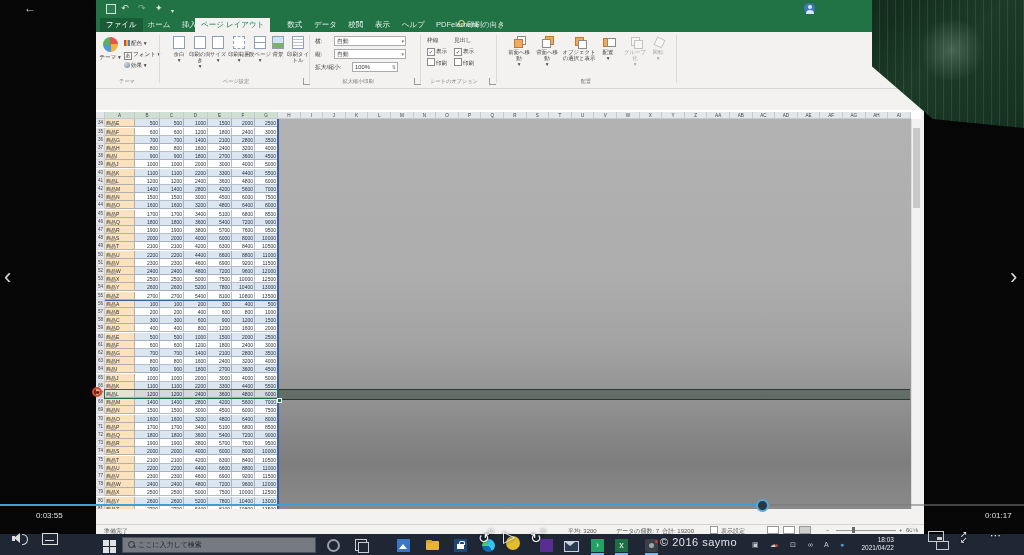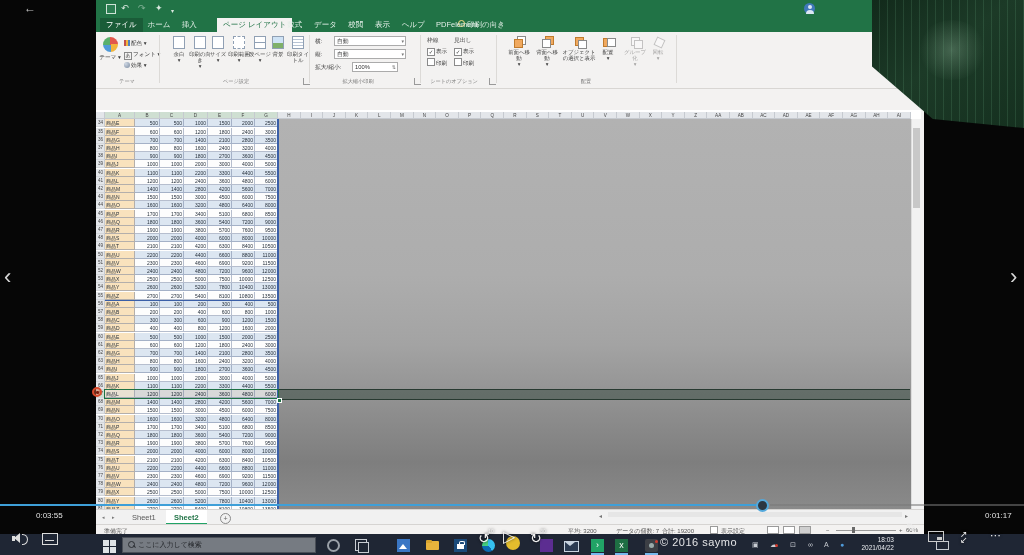--- a/index.html
+++ b/index.html
@@ -164,21 +164,21 @@
       <div class="qat" style="left:59px;">✦</div>
       <div class="qat" style="left:75px;font-size:6px;top:6px;">▾</div>
       <div class="avatar"></div>
     </div>
 
     <div class="tabrow" id="tabrow">
       <div class="tellme" style="left:362px;"><span class="bulb"></span><span>印刷の向き</span></div>
     <div class="rtab file" style="left: 4px;">ファイル</div>
         <div class="rtab" style="left: 45.6px;">ホーム</div>
         <div class="rtab" style="left: 79.8px;">挿入</div>
-        <div class="rtab active" style="left: 121px;">ページ レイアウト</div>
+        <div class="rtab active" style="left: 99px;">ページ レイアウト</div>
         <div class="rtab" style="left: 185.2px;">数式</div>
         <div class="rtab" style="left: 212px;">データ</div>
         <div class="rtab" style="left: 246.2px;">校閲</div>
         <div class="rtab" style="left: 273px;">表示</div>
         <div class="rtab" style="left: 299.8px;">ヘルプ</div>
         <div class="rtab" style="left: 334px;">PDFelement</div>
       </div>
     <div class="share-btn">共有</div>
 
     <div class="ribbon">
@@ -678,30 +678,20 @@
         <div class="cell num odd" style="left: 136px; top: 394.7px; width: 23px; height: 8.2px; line-height: 8.2px;">10800</div>
         <div class="cell num odd" style="left: 159px; top: 394.7px; width: 23px; height: 8.2px; line-height: 8.2px;">13500</div>
         <div class="pb-v" style="left: 181.3px; top: 9.3px; width: 1.6px; height: 390px;"></div>
         <div class="pb-h" style="left: 9px; top: 189.7px; width: 173px; height: 1.6px;"></div>
         <div class="selborder" style="left: 8.3px; top: 279.1px; width: 174.5px; height: 9.8px;"></div>
         <div class="fillhandle" style="left: 180.5px; top: 287.5px;"></div>
         <div class="vscroll"></div>
         <div class="vthumb"></div>
       </div>
 
-    <div class="tabs-row">
-      <div class="scroll-gl" style="left:6px;top:4px;">◂</div>
-      <div class="scroll-gl" style="left:16px;top:4px;">▸</div>
-      <div class="sheet-tab" style="left:28px;">Sheet1</div>
-      <div class="sheet-tab active" style="left:70px;">Sheet2</div>
-      <div class="add-sheet">+</div>
-      <div class="scroll-gl" style="left:502px;top:3px;">◄</div>
-      <div class="hscroll"></div>
-      <div class="scroll-gl" style="left:808px;top:3px;">►</div>
-    </div>
 
     <div class="statusbar">
       <div class="st" style="left:8px;">準備完了</div>
       <div class="st" style="left:472px;">平均: 3200</div>
       <div class="st" style="left:520px;">データの個数: 7</div>
       <div class="st" style="left:566px;">合計: 19200</div>
       <div class="viewic" style="left:614px;width:8px;"></div>
       <div class="st" style="left:625px;">表示設定</div>
       <div class="viewic" style="left:671px;"></div>
       <div class="viewic" style="left:687px;"></div>

